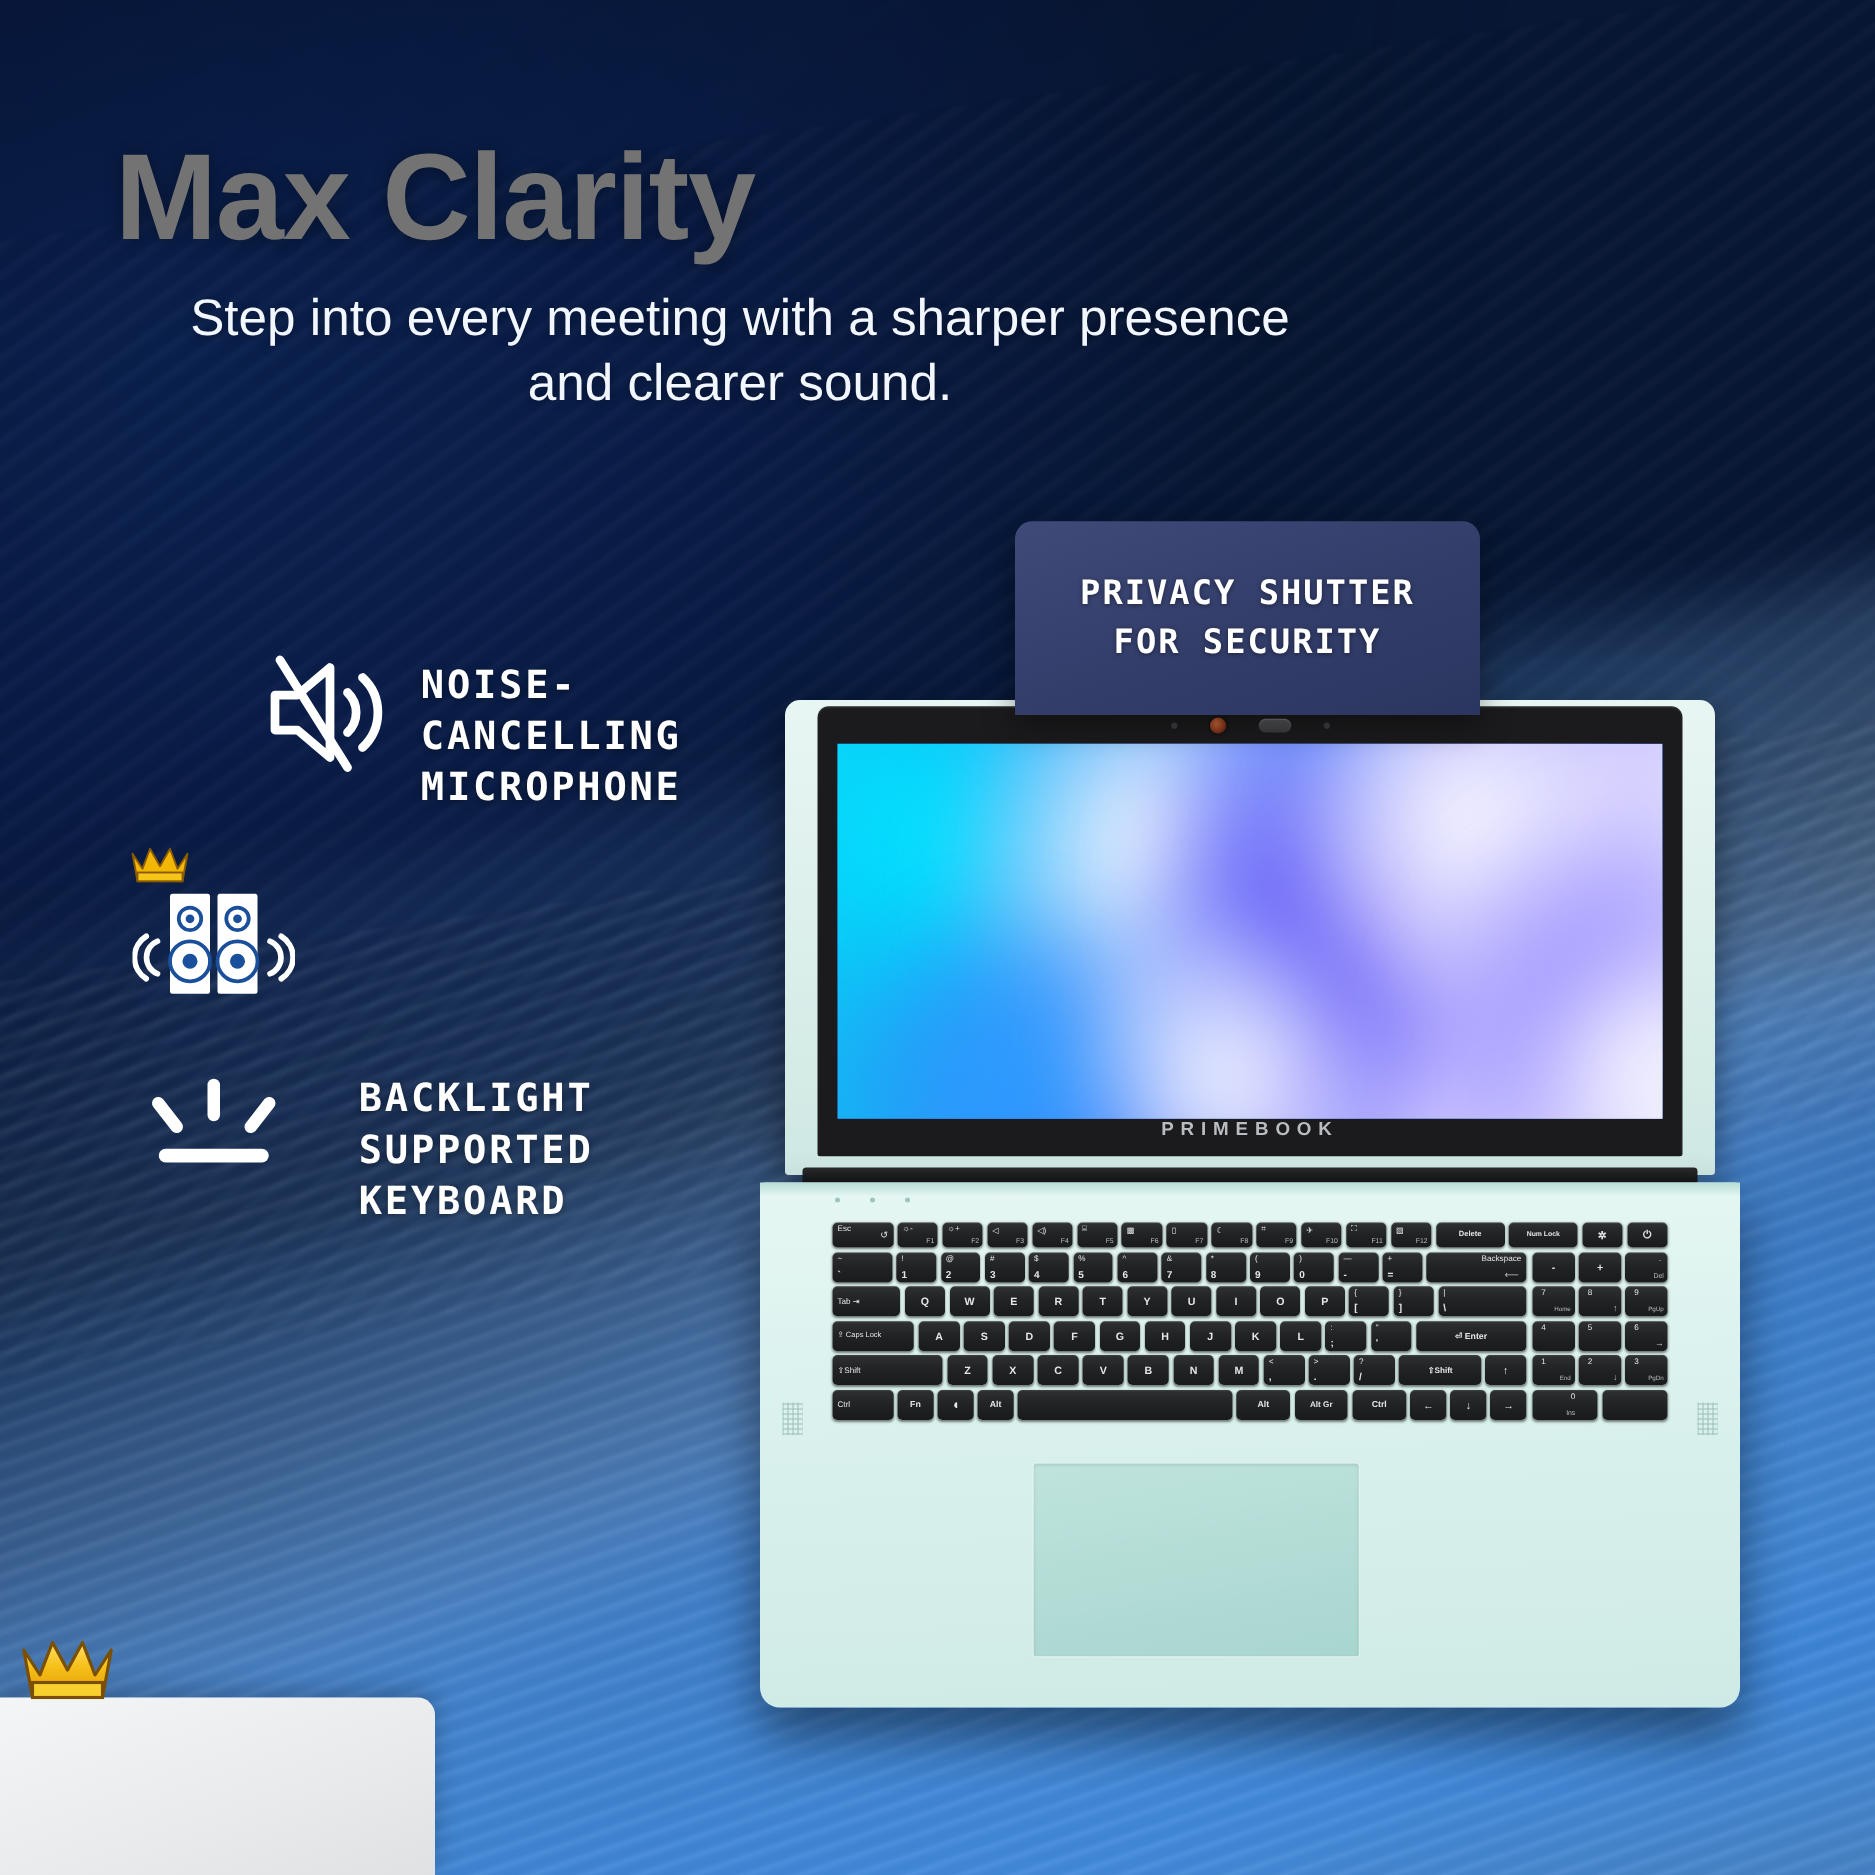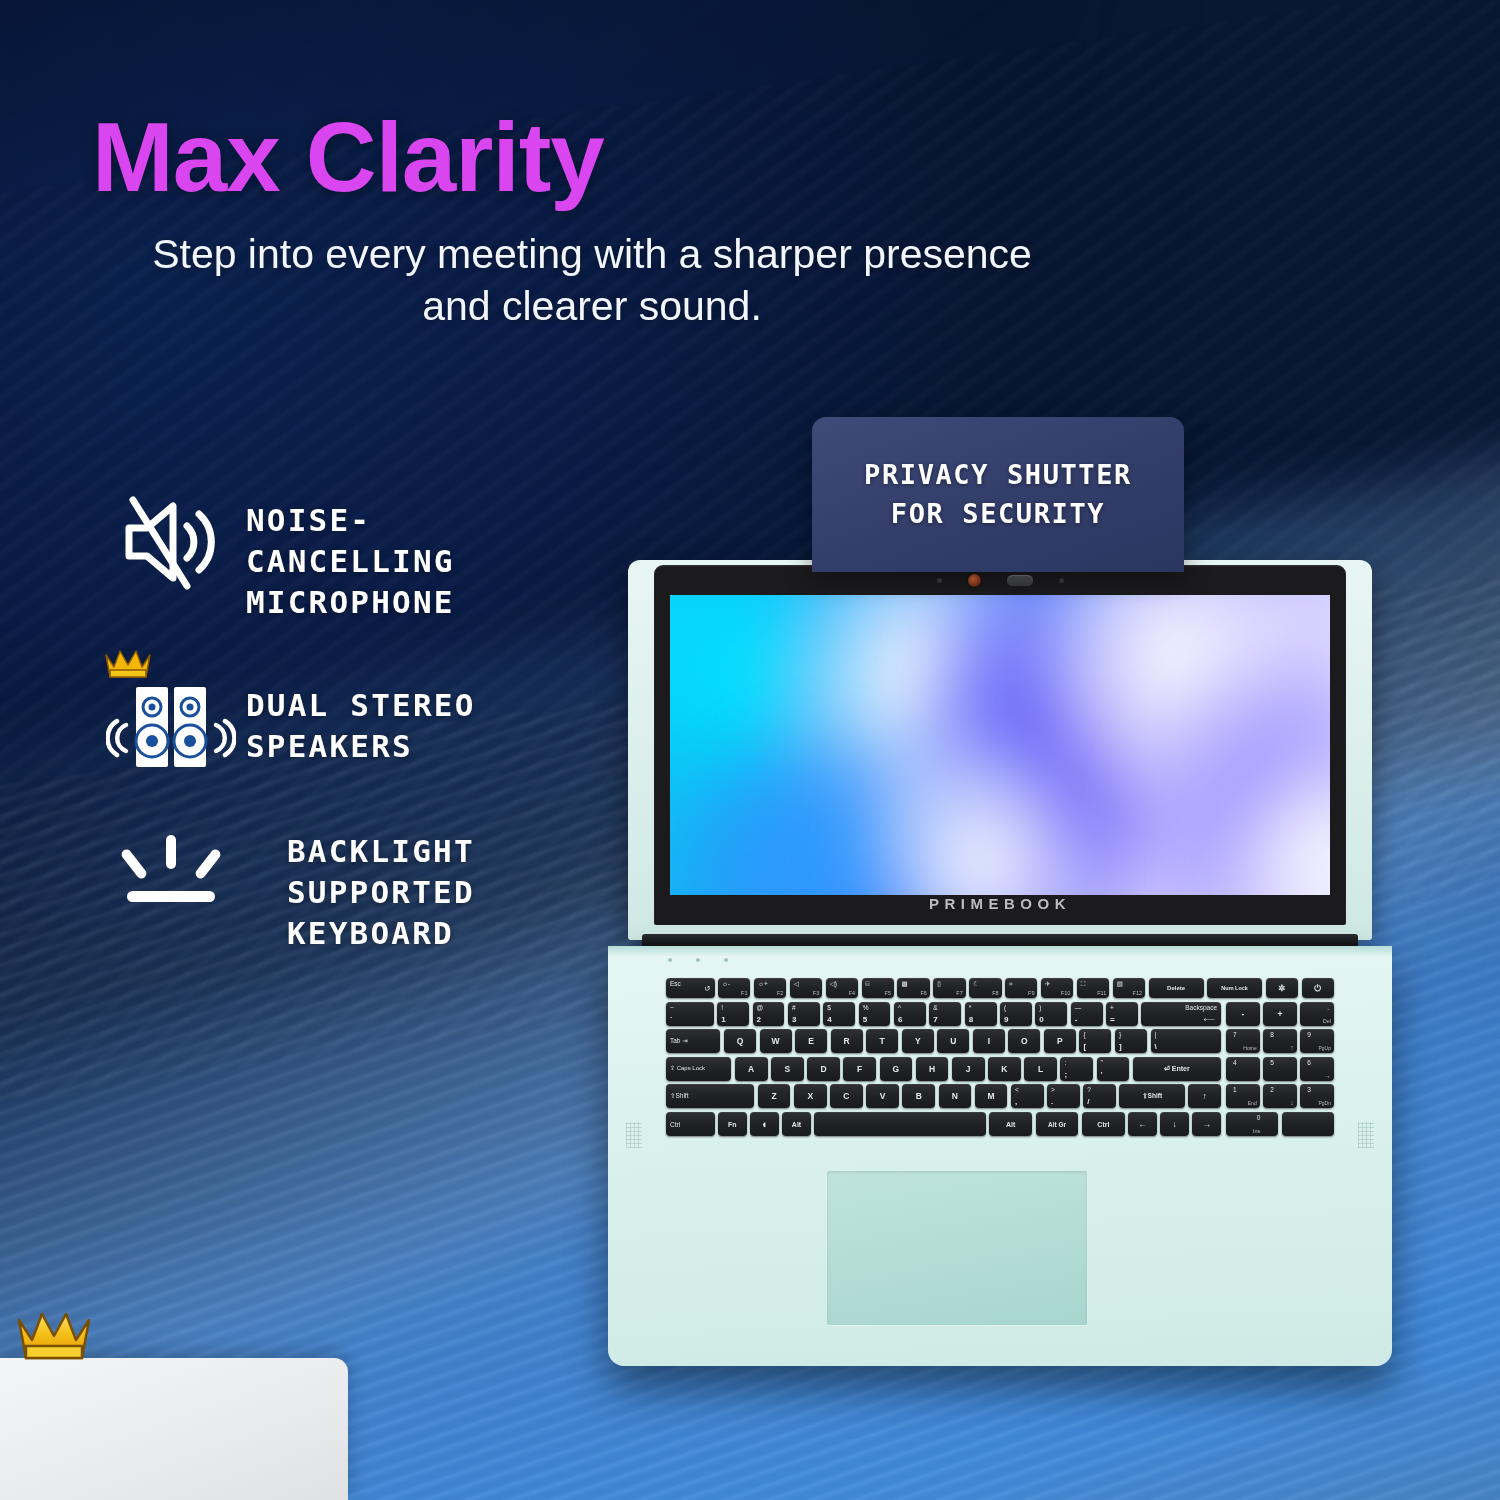--- a/index.html
+++ b/index.html
@@ -80,21 +80,21 @@
   }
   .glow-right {
     position:absolute; right:-12%; top:30%; width:60%; height:60%;
     background:radial-gradient(ellipse at center, rgba(70,160,255,.22) 0%, rgba(0,0,0,0) 70%);
     filter:blur(40px);
   }
 
   
   #headline { position:absolute; left:92px; top:108px; width:1000px; }
   #headline h1 {
-    font-size:98px; font-weight:bold; color:#d946ef;
+    font-size:98px; font-weight:bold; color:#737373;
     letter-spacing:-1px; line-height:1.0;
     text-shadow:0 2px 14px rgba(0,0,0,.35);
   }
   #headline p {
     margin-top:22px;
     font-size:41px; color:#f2f6ff; line-height:1.28;
     font-weight:400;
     text-shadow:0 1px 8px rgba(0,0,0,.35);
     text-align:center;
   }
@@ -105,21 +105,21 @@
   .feat-icon { width:150px; flex:0 0 150px; display:flex; justify-content:center; position:relative; }
   .feat-label {
     font-family:"DejaVu Sans Mono","Liberation Mono",monospace;
     font-size:31px; font-weight:bold; color:#ffffff;
     letter-spacing:2.2px; line-height:1.32;
     text-shadow:0 1px 6px rgba(0,0,0,.4);
     padding-top:6px;
     white-space:pre-line;
   }
   .f1 .feat-icon { padding-top:2px; }
-  .f2 { margin-top:24px; }
+  .f2 { margin-top:52px;justify-content:center; }
   .f3 { margin-top:56px; }
   .f4 { margin-top:50px;gap:41px; }
   .crown-mini { position:absolute; left:8px; top:-34px; width:48px; height:34px; }
 
   
   #laptop { position:absolute; left:608px; top:560px; width:780px; height:810px; }
 
   .lid {
     position:absolute; left:20px; top:0; width:744px; height:380px;
     background:linear-gradient(180deg,#e8f6f3 0%,#cfe8e3 100%);
@@ -346,22 +346,20 @@
         <circle cx="46" cy="62" r="16" fill="none" stroke="#1a4f9c" stroke-width="3"></circle>
         <circle cx="46" cy="62" r="6" fill="#1a4f9c"></circle>
         <circle cx="84" cy="62" r="16" fill="none" stroke="#1a4f9c" stroke-width="3"></circle>
         <circle cx="84" cy="62" r="6" fill="#1a4f9c"></circle>
         <path d="M20 46 a14 14 0 0 0 0 26" fill="none" stroke="#fff" stroke-width="4.5" stroke-linecap="round"></path>
         <path d="M11 42 a20 20 0 0 0 0 34" fill="none" stroke="#fff" stroke-width="4.5" stroke-linecap="round"></path>
         <path d="M110 46 a14 14 0 0 1 0 26" fill="none" stroke="#fff" stroke-width="4.5" stroke-linecap="round"></path>
         <path d="M119 42 a20 20 0 0 1 0 34" fill="none" stroke="#fff" stroke-width="4.5" stroke-linecap="round"></path>
       </svg>
     </div>
-    <div class="feat-label">DUAL STEREO
-SPEAKERS</div>
   </div>
 
   <div class="feature f4">
     <div class="feat-icon">
       <svg width="112" height="88" viewBox="0 0 112 88">
         <rect x="51" y="10" width="10" height="34" rx="5" fill="#fff"></rect>
         <rect x="14" y="22" width="10" height="34" rx="5" fill="#fff" transform="rotate(-38 19 39)"></rect>
         <rect x="88" y="22" width="10" height="34" rx="5" fill="#fff" transform="rotate(38 93 39)"></rect>
         <rect x="12" y="66" width="88" height="11" rx="5.5" fill="#fff"></rect>
       </svg>

